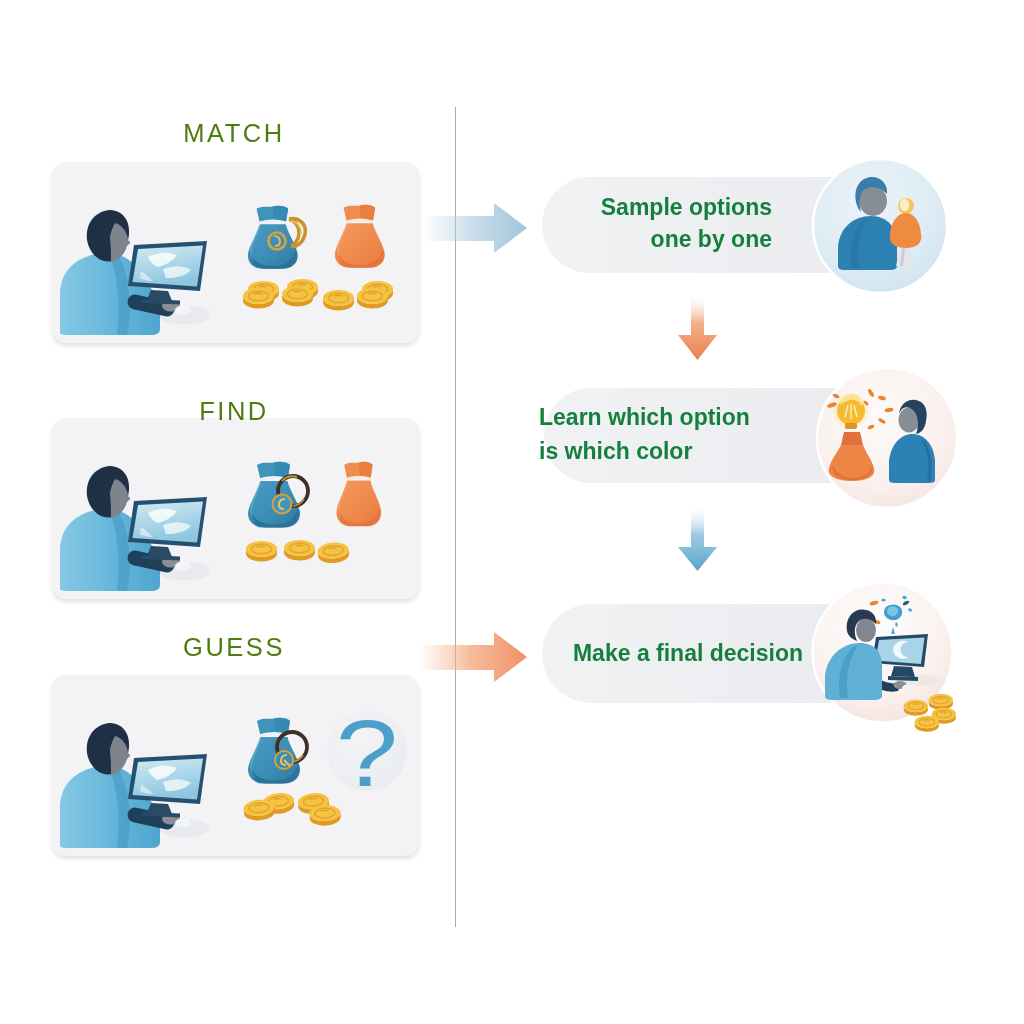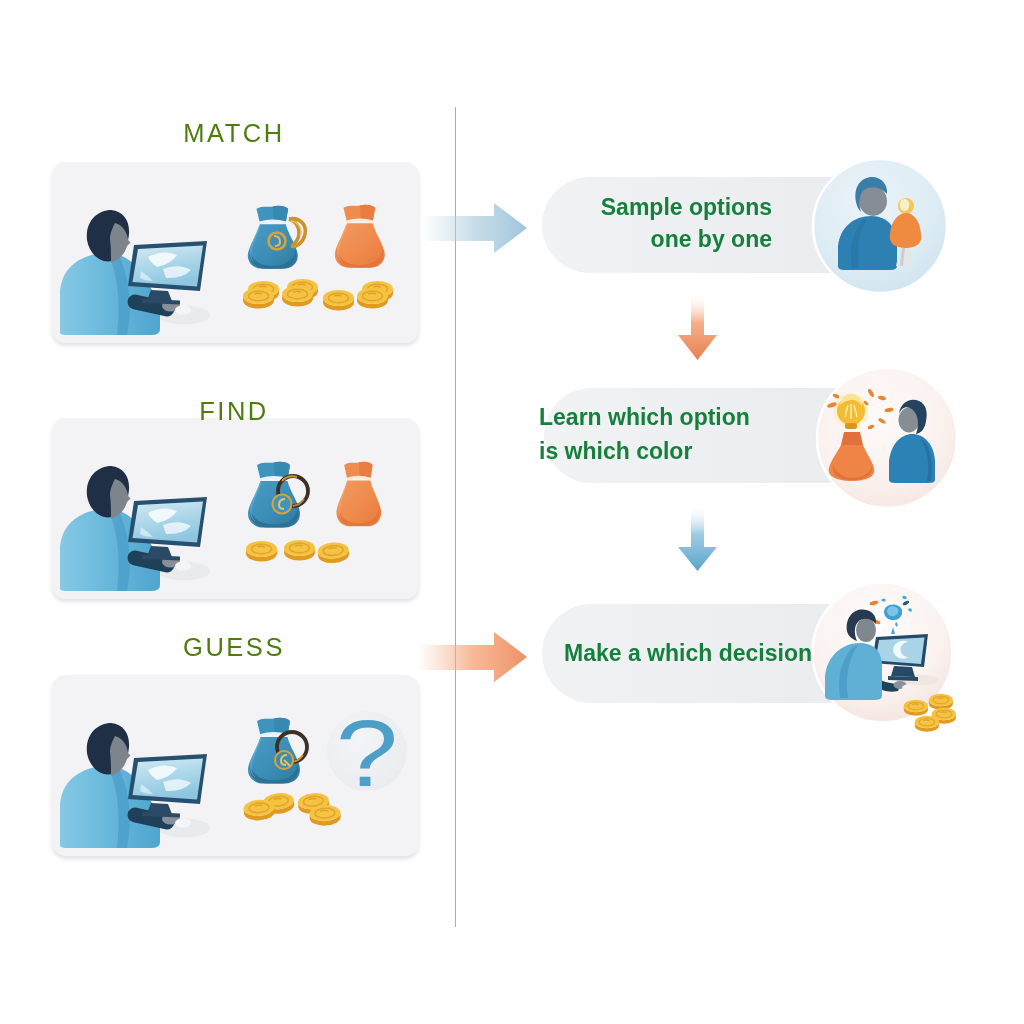--- a/index.html
+++ b/index.html
@@ -25,21 +25,21 @@
 <div class="abs title" style="left:114px;top:118px;">MATCH</div>
 <div class="abs title" style="left:114px;top:370px;margin-top:26px;">FIND</div>
 <div class="abs title" style="left:114px;top:632px;">GUESS</div>
 
 <div class="abs pill" style="left:542px;top:177px;width:342px;height:96px;"></div>
 <div class="abs pill" style="left:544px;top:388px;width:342px;height:95px;"></div>
 <div class="abs pill" style="left:542px;top:604px;width:342px;height:99px;"></div>
 
 <div class="abs ptxt" style="left:472px;top:191px;width:300px;text-align:right;">Sample options<br>one by one</div>
 <div class="abs ptxt" style="left:539px;top:400px;width:300px;text-align:left;line-height:34px;">Learn which option<br>is which color</div>
-<div class="abs ptxt" style="left:538px;top:637px;width:300px;text-align:center;">Make a which decision</div>
+<div class="abs ptxt" style="left:538px;top:637px;width:300px;text-align:center;">Make a final decision</div>
 
 <svg width="0" height="0" style="position:absolute">
 <defs>
 <linearGradient id="bodyg" x1="0" y1="0" x2="1" y2="0">
   <stop offset="0" stop-color="#85c9e5"></stop>
         <stop offset=".55" stop-color="#64b5da"></stop>
         <stop offset="1" stop-color="#4fa5cd"></stop>
 </linearGradient>
 <linearGradient id="scr" x1="0" y1="0" x2=".3" y2="1">
   <stop offset="0" stop-color="#d3e9f3"></stop>

